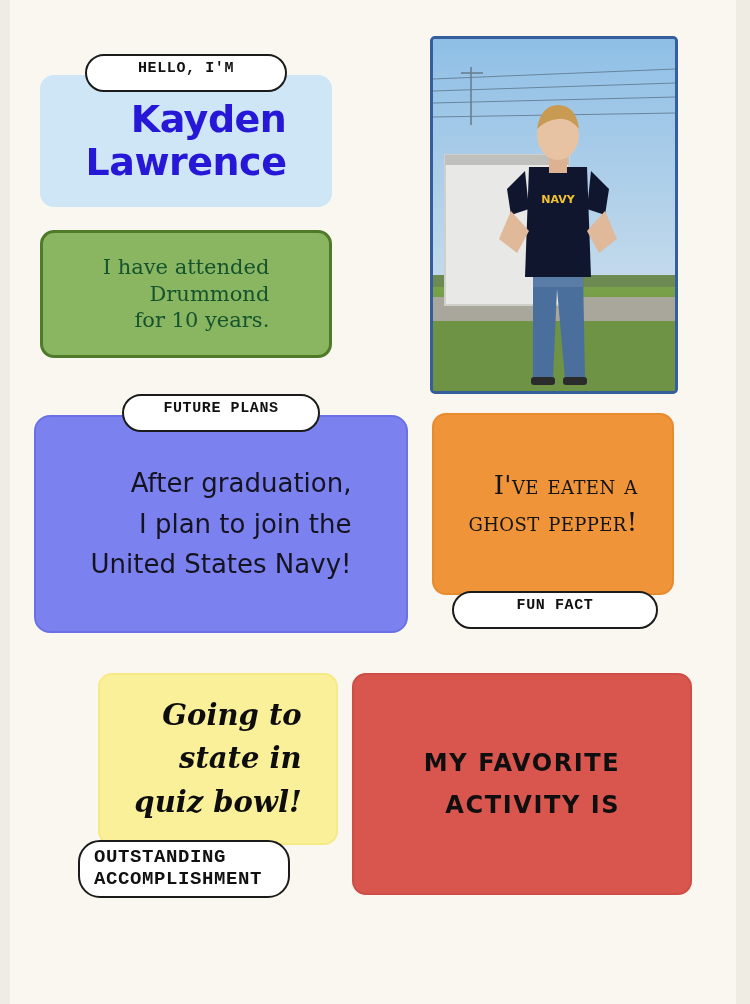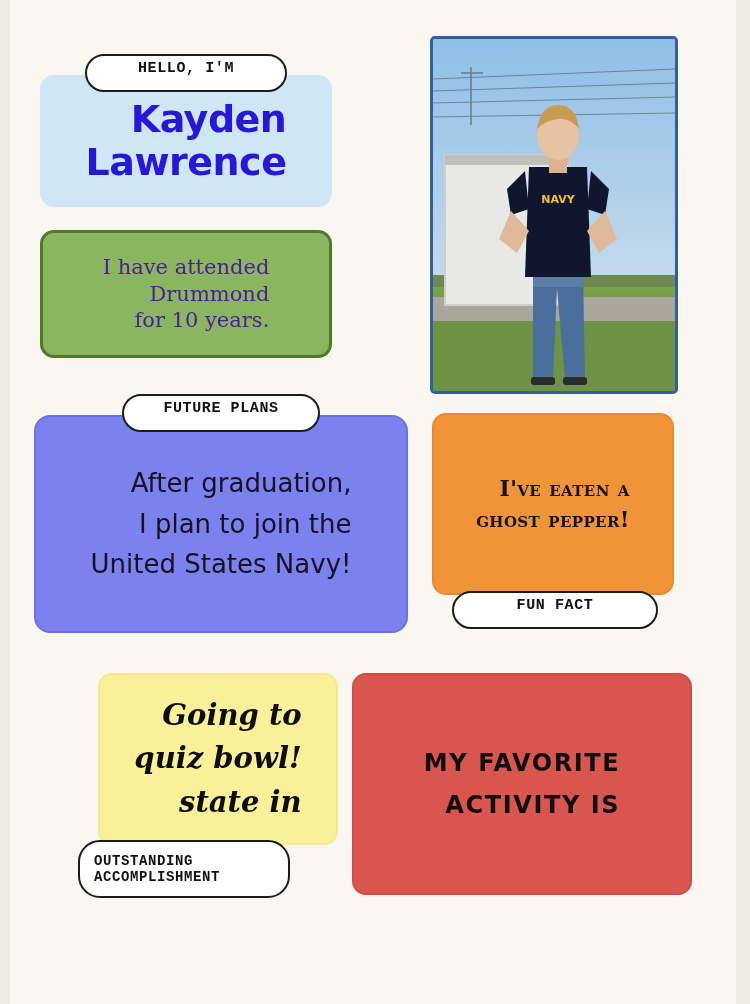--- a/index.html
+++ b/index.html
@@ -91,21 +91,21 @@
   #attended-card {
     left: 40px; top: 230px;
     width: 292px; height: 128px;
     background: #8ab561;
     border: 3px solid #4e7a2a;
   }
   #attended-text {
     font-family: "DejaVu Serif", serif;
     font-size: 21px;
     line-height: 1.28;
-    color: #4c1d95;
+    color: #14532d;
     padding: 0 10px;
   }
 
   
   #photo-card {
     position: absolute;
     left: 430px; top: 36px;
     width: 242px; height: 352px;
     border-radius: 5px;
     border: 3px solid #355e9c;
@@ -136,23 +136,23 @@
 
   
   #fun-card {
     left: 432px; top: 413px;
     width: 242px; height: 182px;
     background: #f0943a;
     border: 2px solid #e88b2f;
   }
   #fun-text {
     font-family: "DejaVu Serif", serif;
-    font-weight: 700;
+    font-weight: 400;
     font-variant: small-caps;
-    font-size: 22px;
+    font-size: 26px;
     line-height: 1.42;
     color: #141414;
     letter-spacing: 0.4px;
     padding: 0 10px;
   }
   #fun-pill {
     left: 452px; top: 591px;
     width: 206px; height: 38px;
   }
 
@@ -169,21 +169,21 @@
     font-style: italic;
     font-weight: 700;
     font-size: 29px;
     line-height: 1.5;
     color: #0d0d0d;
     padding: 0 8px;
   }
   #accomplish-pill {
     left: 78px; top: 840px;
     width: 212px; height: 58px;
-    font-size: 14px;
+    font-size: 19px;
     flex-direction: column;
   }
 
   
   #favorite-card {
     left: 352px; top: 673px;
     width: 340px; height: 222px;
     background: #d9564f;
     border: 2px solid #cf4d47;
   }
@@ -306,22 +306,22 @@
       <span class="ln">ghost pepper!</span>
     </div>
   </div>
   <div class="pill" id="fun-pill">
     <span>FUN FACT</span>
   </div>
 
   <div class="card" id="accomplish-card">
     <div id="accomplish-text">
       <span class="ln">Going to</span>
+      <span class="ln">state in</span>
       <span class="ln">quiz bowl!</span>
-      <span class="ln">state in</span>
     </div>
   </div>
   <div class="pill" id="accomplish-pill">
     <span class="ln">OUTSTANDING</span>
     <span class="ln">ACCOMPLISHMENT</span>
   </div>
 
   <div class="card" id="favorite-card">
     <div id="favorite-text">
       <span class="ln">MY FAVORITE</span>

